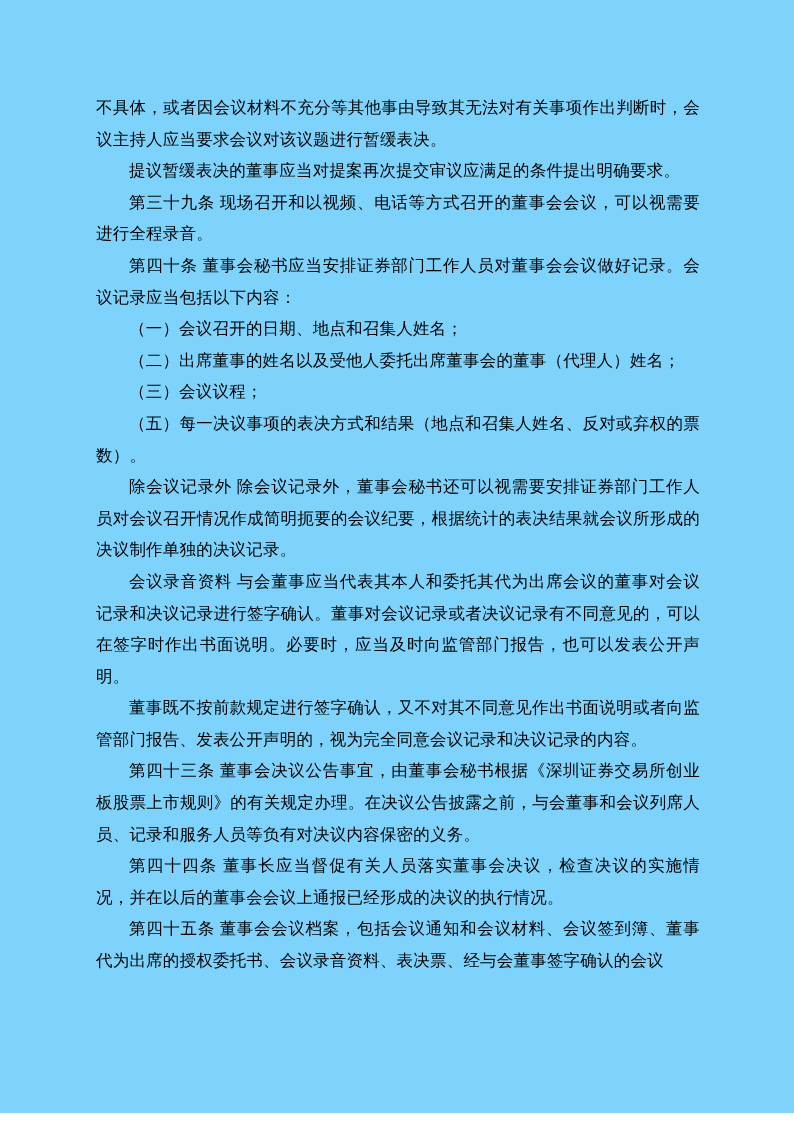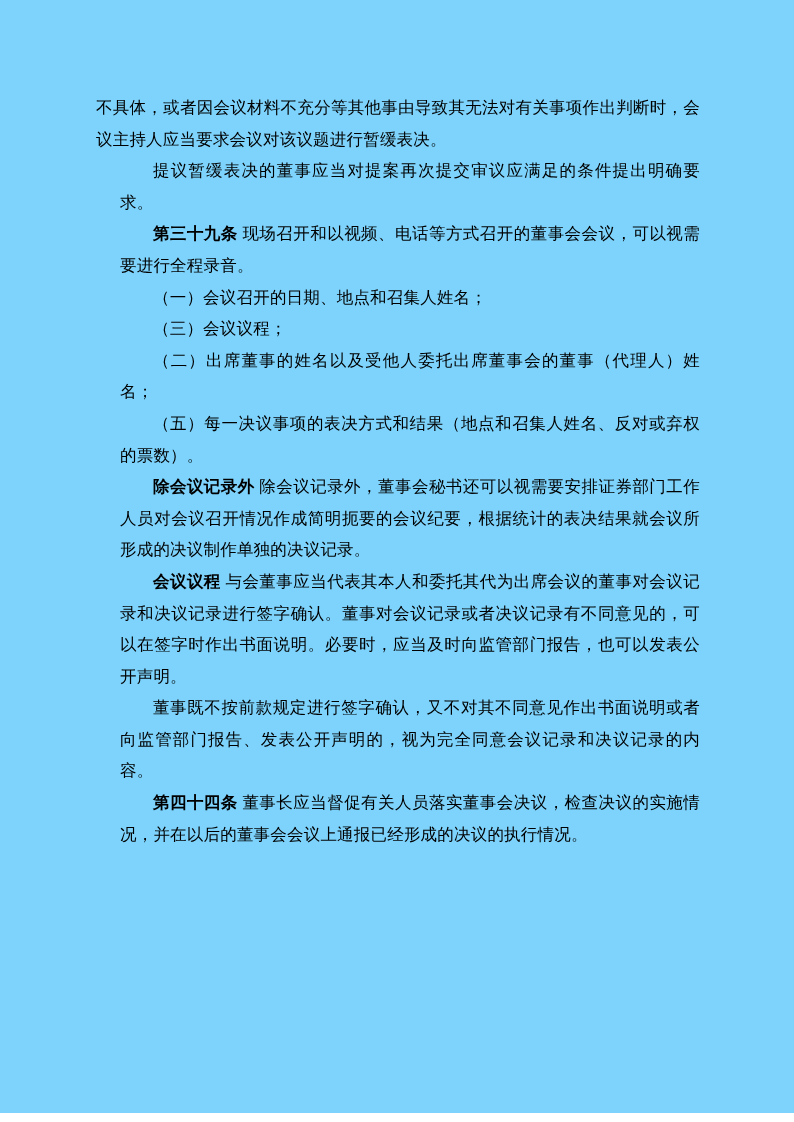--- a/index.html
+++ b/index.html
@@ -27,36 +27,38 @@
     text-align: justify;
     letter-spacing: 0.2px;
   }
   .doc-body p {
     margin: 0;
     padding: 0;
     text-indent: 0;
   }
   .doc-body p.indent {
     text-indent: 2em;
-    margin-left: 24px;
   }
   .doc-body .article-no {
-    font-weight: bold;
+    font-weight: normal;
   }
 </style>
 </head>
 <body>
 
 <div class="page">
   <div class="doc-body" id="doc-body">
       <p>不具体，或者因会议材料不充分等其他事由导致其无法对有关事项作出判断时，会议主持人应当要求会议对该议题进行暂缓表决。</p>
       <p class="indent">提议暂缓表决的董事应当对提案再次提交审议应满足的条件提出明确要求。</p>
       <p class="indent"><span class="article-no">第三十九条</span> 现场召开和以视频、电话等方式召开的董事会会议，可以视需要进行全程录音。</p>
+      <p class="indent"><span class="article-no">第四十条</span> 董事会秘书应当安排证券部门工作人员对董事会会议做好记录。会议记录应当包括以下内容：</p>
       <p class="indent">（一）会议召开的日期、地点和召集人姓名；</p>
+      <p class="indent">（二）出席董事的姓名以及受他人委托出席董事会的董事（代理人）姓名；</p>
       <p class="indent">（三）会议议程；</p>
-      <p class="indent">（二）出席董事的姓名以及受他人委托出席董事会的董事（代理人）姓名；</p>
       <p class="indent">（五）每一决议事项的表决方式和结果（地点和召集人姓名、反对或弃权的票数）。</p>
       <p class="indent"><span class="article-no">除会议记录外</span> 除会议记录外，董事会秘书还可以视需要安排证券部门工作人员对会议召开情况作成简明扼要的会议纪要，根据统计的表决结果就会议所形成的决议制作单独的决议记录。</p>
-      <p class="indent"><span class="article-no">会议议程</span> 与会董事应当代表其本人和委托其代为出席会议的董事对会议记录和决议记录进行签字确认。董事对会议记录或者决议记录有不同意见的，可以在签字时作出书面说明。必要时，应当及时向监管部门报告，也可以发表公开声明。</p>
+      <p class="indent"><span class="article-no">会议录音资料</span> 与会董事应当代表其本人和委托其代为出席会议的董事对会议记录和决议记录进行签字确认。董事对会议记录或者决议记录有不同意见的，可以在签字时作出书面说明。必要时，应当及时向监管部门报告，也可以发表公开声明。</p>
       <p class="indent">董事既不按前款规定进行签字确认，又不对其不同意见作出书面说明或者向监管部门报告、发表公开声明的，视为完全同意会议记录和决议记录的内容。</p>
+      <p class="indent"><span class="article-no">第四十三条</span> 董事会决议公告事宜，由董事会秘书根据《深圳证券交易所创业板股票上市规则》的有关规定办理。在决议公告披露之前，与会董事和会议列席人员、记录和服务人员等负有对决议内容保密的义务。</p>
       <p class="indent"><span class="article-no">第四十四条</span> 董事长应当督促有关人员落实董事会决议，检查决议的实施情况，并在以后的董事会会议上通报已经形成的决议的执行情况。</p>
+      <p class="indent"><span class="article-no">第四十五条</span> 董事会会议档案，包括会议通知和会议材料、会议签到簿、董事代为出席的授权委托书、会议录音资料、表决票、经与会董事签字确认的会议</p>
     </div>
 </div>
 
 </body></html>

